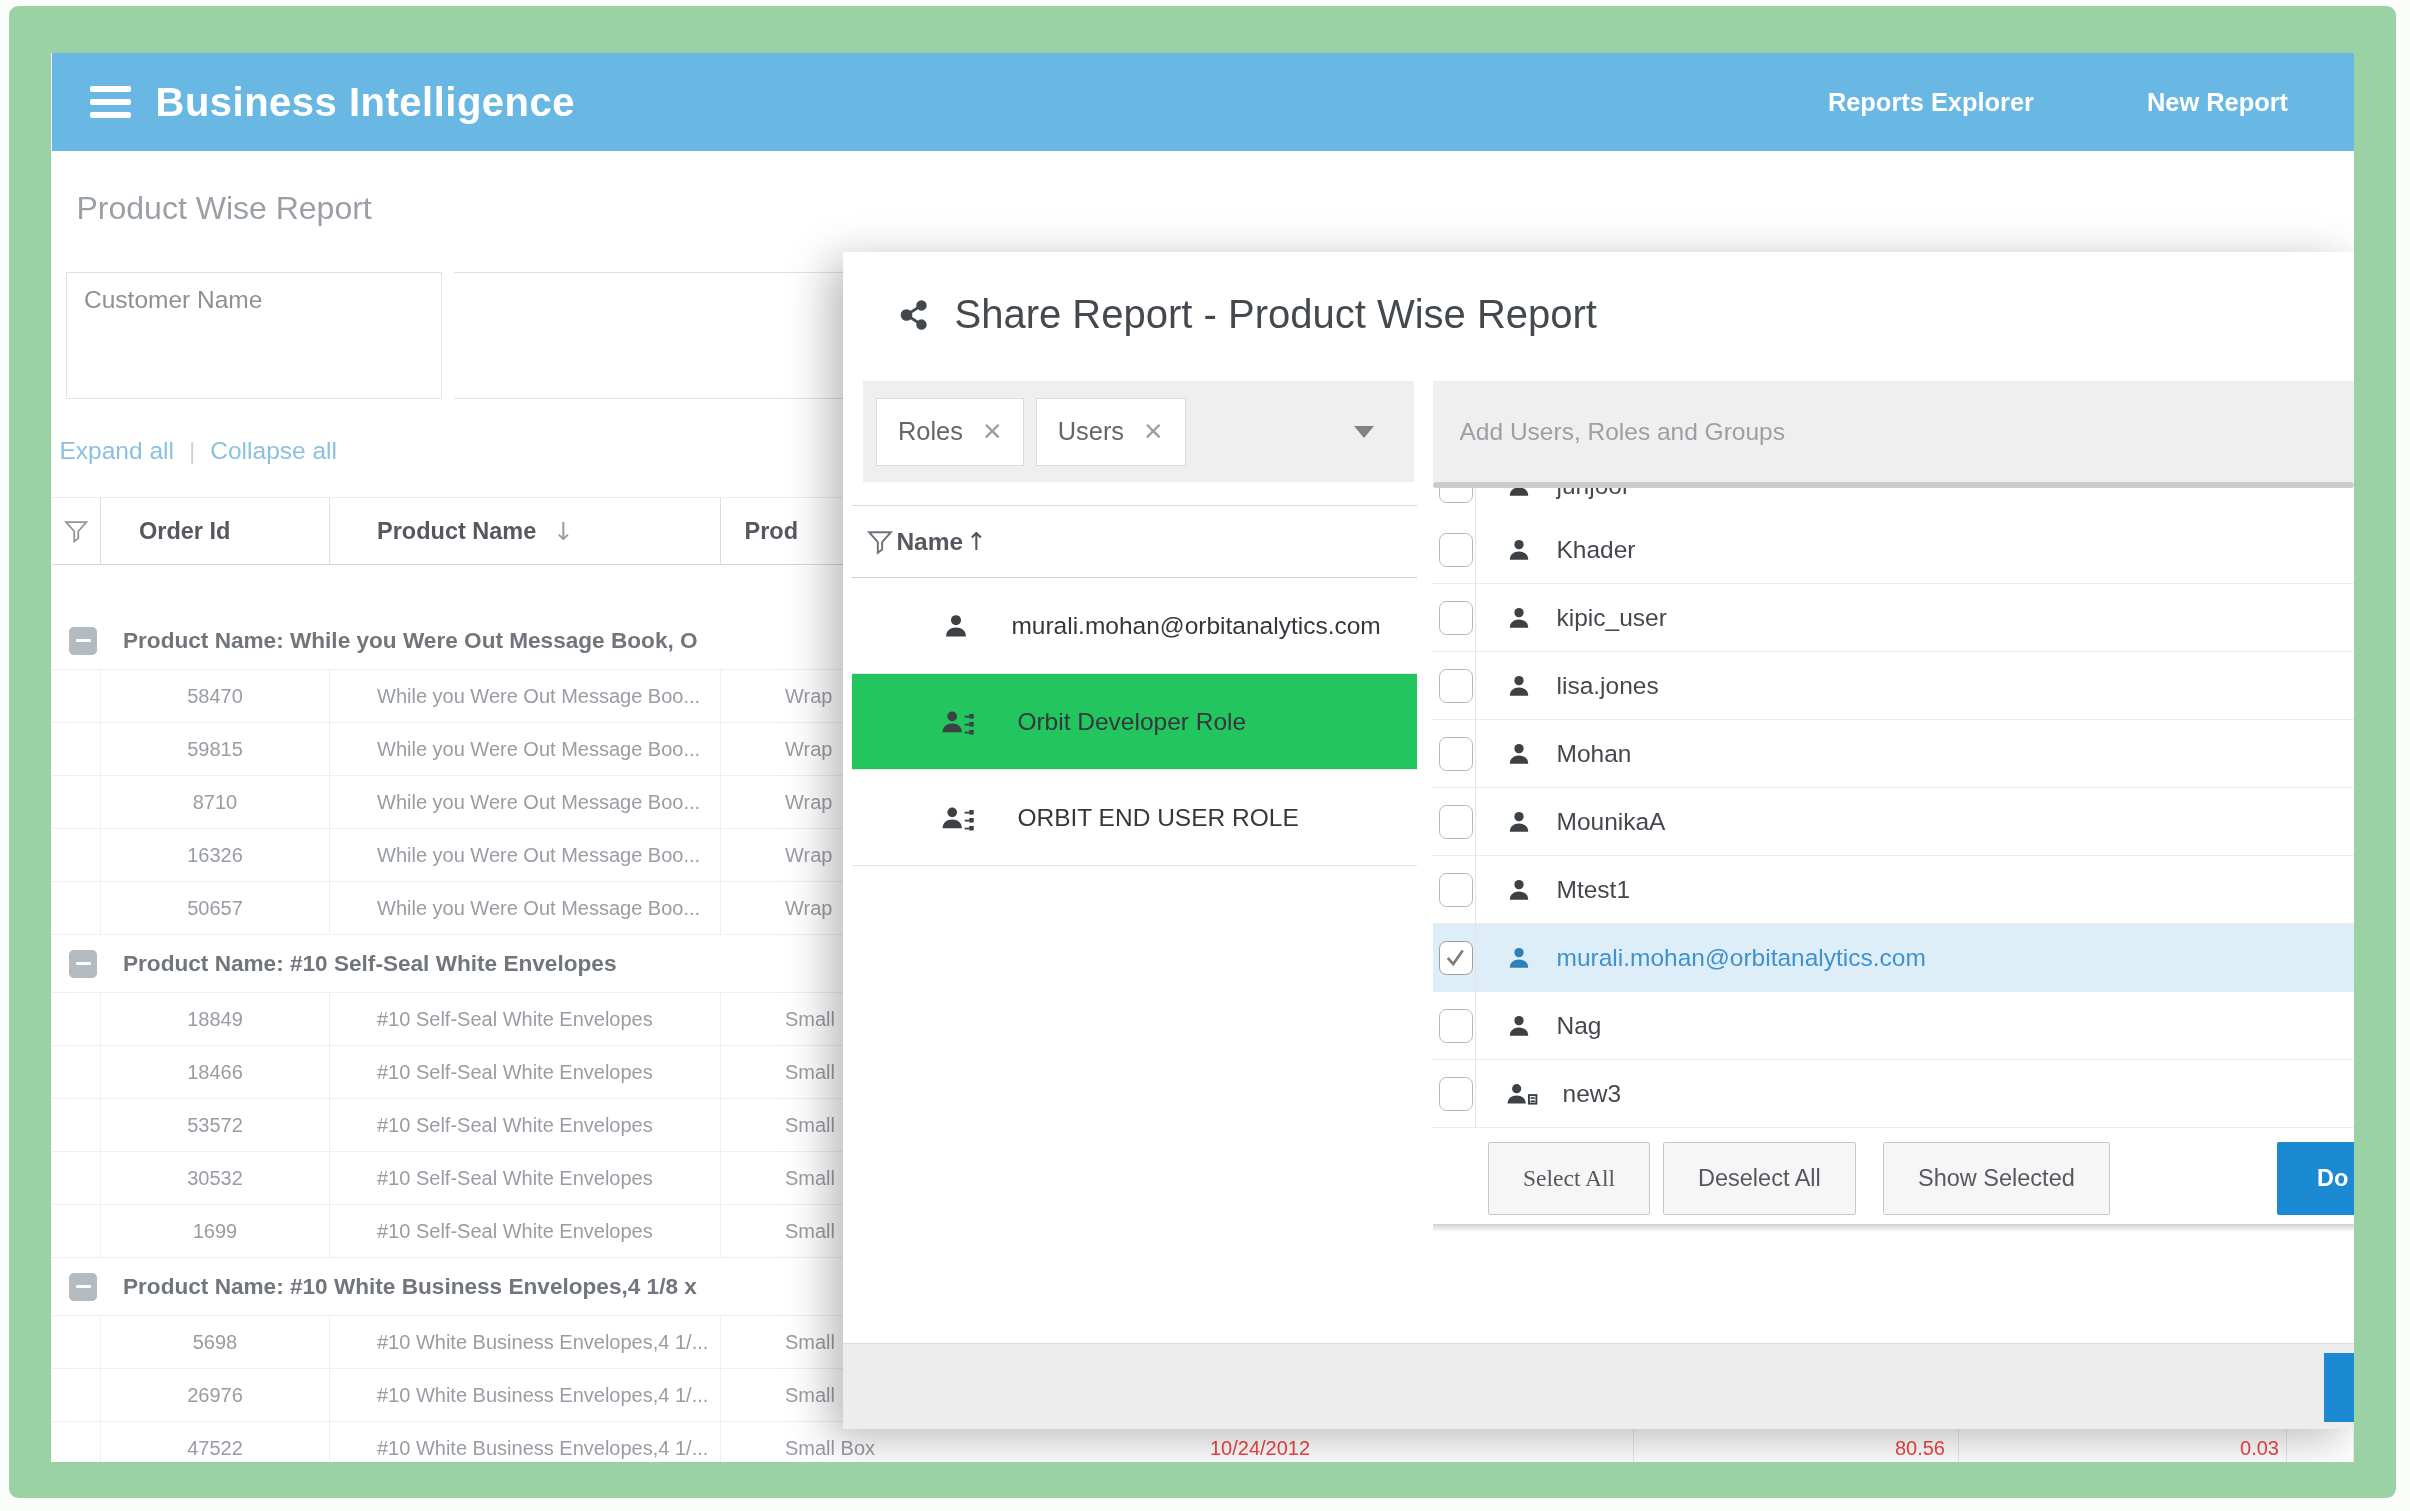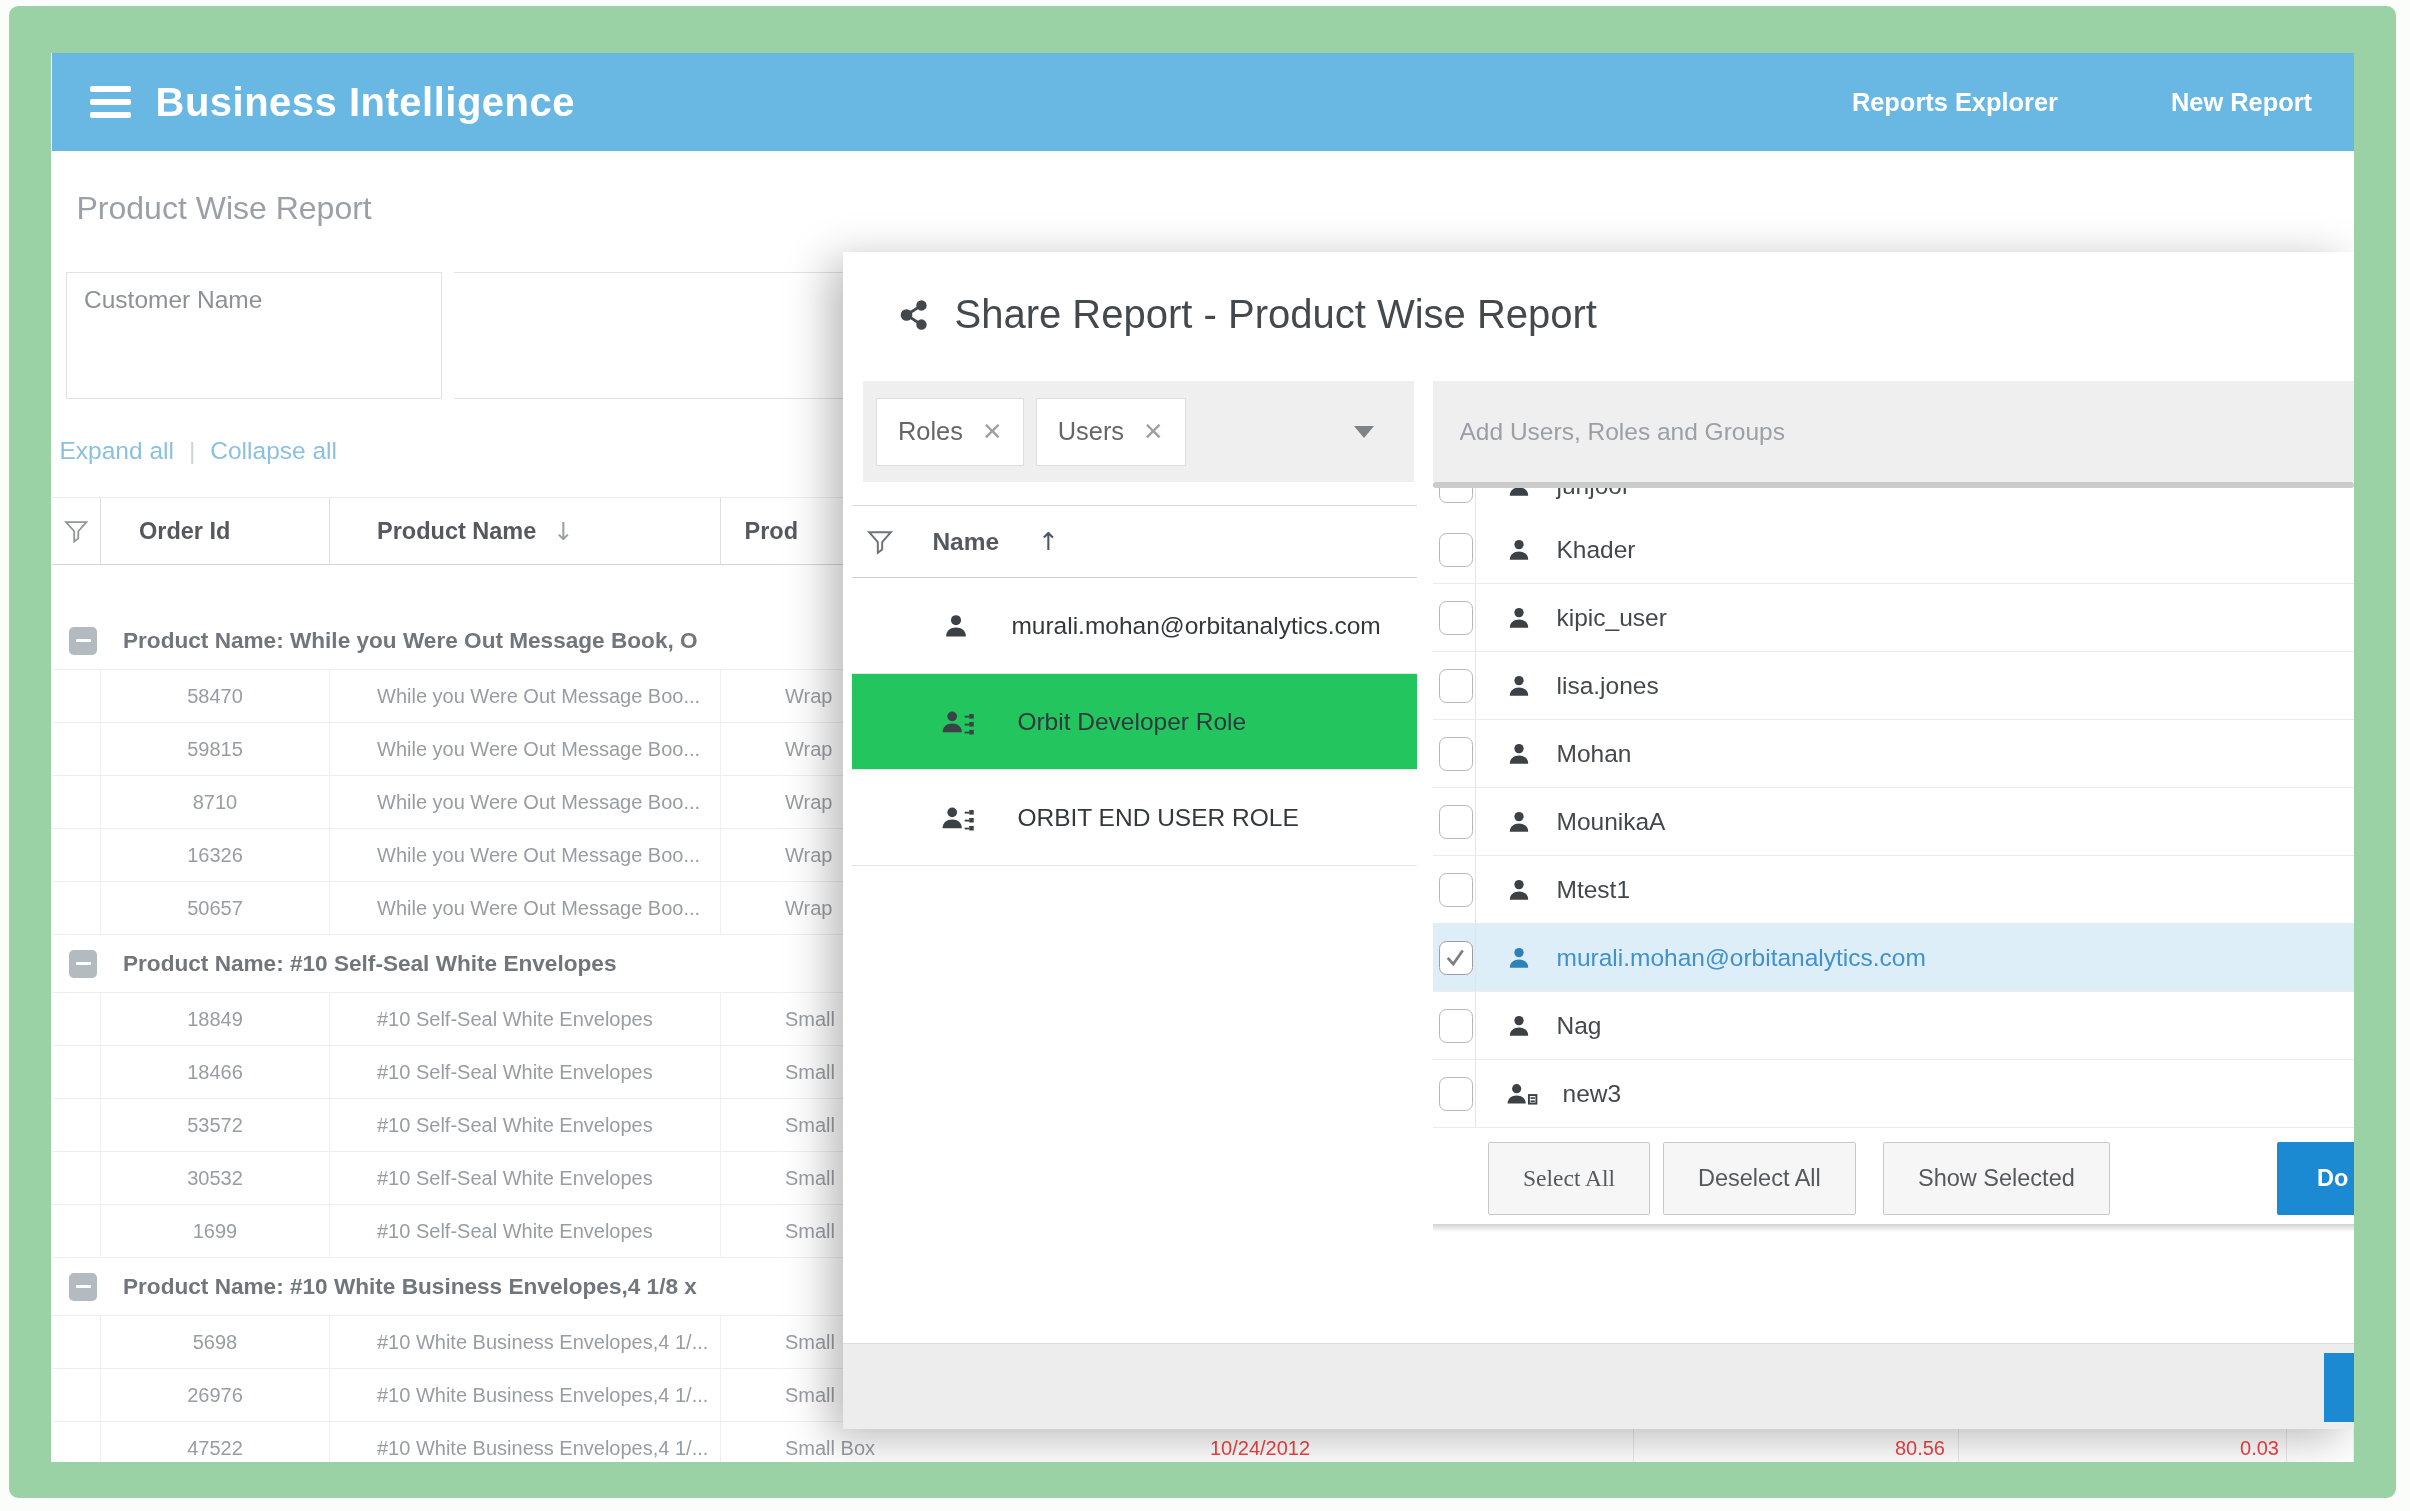--- a/index.html
+++ b/index.html
@@ -7,21 +7,21 @@
   .canvas{position:relative;width:2411px;height:1511px;overflow:hidden;background:#fbfdfb;}
   
   .frame{position:absolute;left:9.4px;top:5.6px;width:2387px;height:1492px;z-index:50;
          border:42px solid #9ad2a6;border-top-width:47px;border-bottom-width:36px;border-radius:9.4px;pointer-events:none;}
   
   .app{position:absolute;left:52px;top:53px;width:2302px;height:1409px;background:#ffffff;z-index:10;overflow:hidden;}
   .topbar{position:absolute;left:0;top:0;width:100%;height:98px;background:#69b7e3;display:flex;align-items:center;}
   .burger{width:41px;height:32px;margin-left:38px;display:flex;flex-direction:column;justify-content:space-between;cursor:pointer;}
   .burger i{display:block;height:5.6px;background:#fff;border-radius:1.9px;}
   .app-title{color:#fff;font-size:40px;font-weight:600;margin-left:24.5px;letter-spacing:0.5px;}
-  .topnav{margin-left:auto;display:flex;gap:113px;padding-right:42px;}
+  .topnav{margin-left:auto;display:flex;gap:113px;padding-right:66px;}
   .topnav .navlink{color:#fff;font-size:25.4px;font-weight:700;cursor:pointer;}
   .page-title{position:absolute;left:24.5px;top:137px;font-size:32px;color:#9aa0a6;}
   .filter-box{position:absolute;top:219px;height:127px;border:0.9px solid #e2e2e2;background:#fff;}
   .fb1{left:14px;width:376px;}
   .fb2{left:402px;width:540px;border-left:none;}
   .filter-label{position:absolute;left:17px;top:13px;font-size:24.5px;color:#8b9196;}
   .links-row{position:absolute;left:7.5px;top:384px;font-size:24.5px;color:#8cc0e0;display:flex;gap:15px;align-items:center;}
   .links-row .sep{color:#ccd3d8;}
   .links-row span[data-interactable="true"]{cursor:pointer;}
   
@@ -58,21 +58,21 @@
   .m-title{font-size:40px;color:#44494e;}
   .tags-bar{position:absolute;left:20px;top:129px;width:551px;height:101px;background:#efefef;display:flex;align-items:center;padding-left:13px;gap:11.3px;}
   .chip{background:#fff;border:0.9px solid #ddd;height:68px;display:flex;align-items:center;gap:19px;padding:0 21px;font-size:25.4px;color:#666;cursor:pointer;}
   .chip .x{color:#9aa0a5;font-weight:700;font-size:24.5px;font-family:"DejaVu Sans",sans-serif;cursor:pointer;}
   .caret{position:absolute;right:40px;top:45px;width:0;height:0;border-left:10.4px solid transparent;border-right:10.4px solid transparent;border-top:12.2px solid #7e8388;cursor:pointer;}
   .search-box{position:absolute;left:590px;top:129px;width:921px;height:101px;background:#efefef;display:flex;align-items:center;}
   .search-box input{width:92%;margin-left:24.5px;background:transparent;border:none;outline:none;font-size:24.5px;color:#555;}
   .search-box input::placeholder{color:#9aa0a6;opacity:1;}
   
   .name-panel{position:absolute;left:9.4px;top:253px;width:565px;border-top:0.9px solid #d8d8d8;}
-  .name-head{height:72px;display:flex;align-items:center;gap:39px;padding-left:15px;border-bottom:0.9px solid #cfcfcf;}
+  .name-head{height:72px;display:flex;align-items:center;gap:3px;padding-left:15px;border-bottom:0.9px solid #cfcfcf;}
   .name-head .lbl{font-size:24.5px;font-weight:700;color:#55595f;}
   .name-row{height:96px;display:flex;align-items:center;border-bottom:0.9px solid #e4e4e4;cursor:pointer;}
   .name-row .ric{margin-left:90px;flex:0 0 auto;}
   .name-row .txt{margin-left:41px;font-size:24.5px;color:#33383d;font-weight:500;white-space:nowrap;}
   .name-row.sel{background:#22c55e;text-align:center;}
   
   .user-panel{position:absolute;left:590px;top:222px;width:921px;}
   .hscroll{margin-top:7.5px;height:6.6px;background:#cbcbcb;border-radius:3.8px;cursor:pointer;}
   .partial{height:28px;overflow:hidden;position:relative;}
   .partial .u-row{transform:translateY(-36px);border-bottom:none;}

